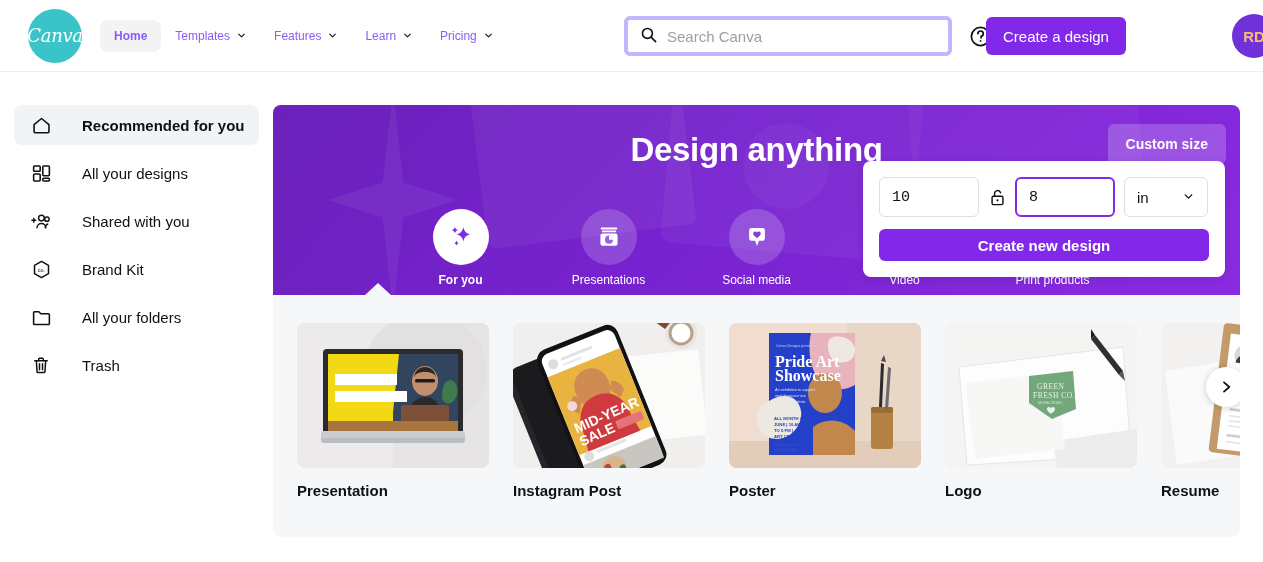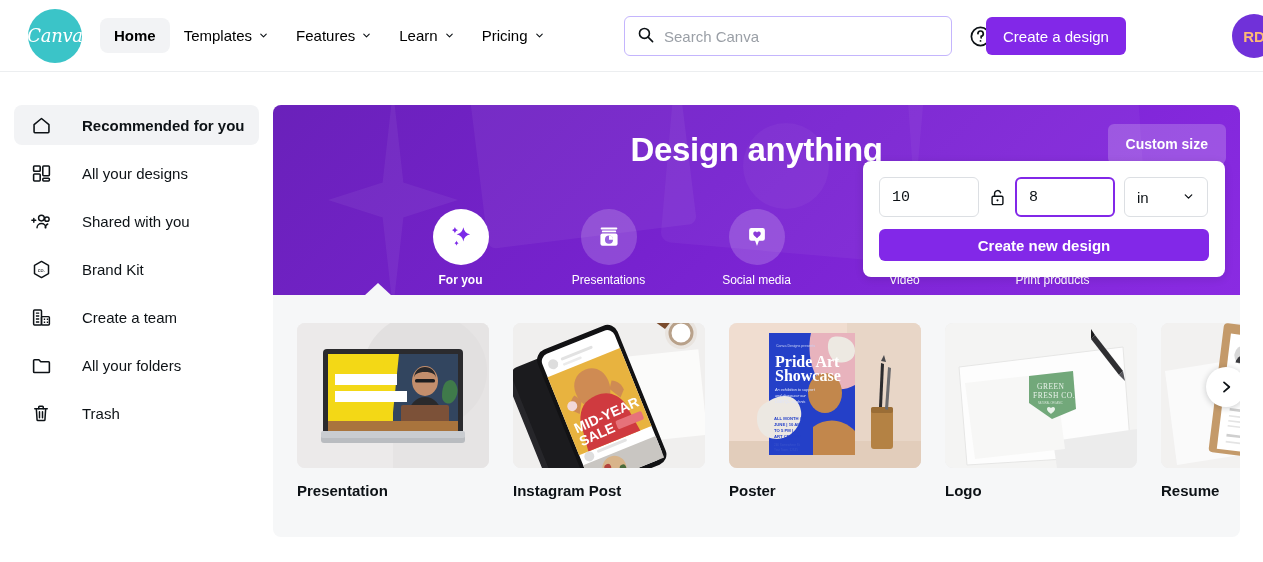--- a/index.html
+++ b/index.html
@@ -31,33 +31,33 @@
     font-style: italic;
     font-size: 18px;
     color: #ffffff;
     letter-spacing: -0.3px;
   }
   .nav { display: flex; align-items: center; margin-left: 18px; }
   .nav-item {
     display: flex; align-items: center; gap: 6px;
     padding: 9px 14px;
     border-radius: 8px;
-    font-size: 15px;
-    color: #000000;
+    font-size: 12px;
+    color: #8b5cf6;
     cursor: pointer;
     white-space: nowrap;
   }
   .nav-item.active { background: #f2f3f5; font-weight: bold; }
   .chev { width: 10px; height: 10px; display: inline-block; position: relative; top: -1px; }
   .chev svg { display: block; }
 
   .search-wrap {
     position: absolute; left: 624px; top: 16px;
     width: 328px; height: 40px;
-    border: 1px solid #c4b5fd;
+    border: 4px solid #c4b5fd;
     border-radius: 6px;
     display: flex; align-items: center;
     padding: 0 12px;
     background: #fff;
   }
   .search-input {
     border: none; outline: none; flex: 1;
     font-size: 15px; font-family: "Liberation Sans", sans-serif;
     color: #0d1216; margin-left: 10px; background: transparent;
   }
@@ -379,30 +379,20 @@
       <span>Shared with you</span>
     </div>
     <div class="side-item">
       <span class="side-icon">
         <svg width="21" height="21" viewBox="0 0 24 24" fill="none" stroke="#0d1216" stroke-width="1.7" stroke-linejoin="round">
           <path d="M12 2.8 20 7.4v9.2L12 21.2 4 16.6V7.4z"></path>
           <text x="12" y="14.6" font-size="6.4" text-anchor="middle" fill="#0d1216" stroke="none" font-family="Liberation Sans">co.</text>
         </svg>
       </span>
       <span>Brand Kit</span>
-    </div>
-    <div class="side-item">
-      <span class="side-icon">
-        <svg width="21" height="21" viewBox="0 0 24 24" fill="none" stroke="#0d1216" stroke-width="1.7">
-          <rect x="3" y="3.5" width="9" height="17" rx="1"></rect>
-          <rect x="12" y="11" width="9" height="9.5" rx="1"></rect>
-          <path d="M5.6 7h3.8M5.6 10.4h3.8M5.6 13.8h3.8M5.6 17.2h3.8M14.6 14h1.6M18 14h1.6M14.6 17.3h1.6M18 17.3h1.6"></path>
-        </svg>
-      </span>
-      <span>Create a team</span>
     </div>
     <div class="side-item">
       <span class="side-icon">
         <svg width="21" height="21" viewBox="0 0 24 24" fill="none" stroke="#0d1216" stroke-width="1.8" stroke-linejoin="round">
           <path d="M3 19V6.4a1 1 0 0 1 1-1h5l2.2 2.4h8.8a1 1 0 0 1 1 1V19a1 1 0 0 1-1 1H4a1 1 0 0 1-1-1z"></path>
         </svg>
       </span>
       <span>All your folders</span>
     </div>
     <div class="side-item">

